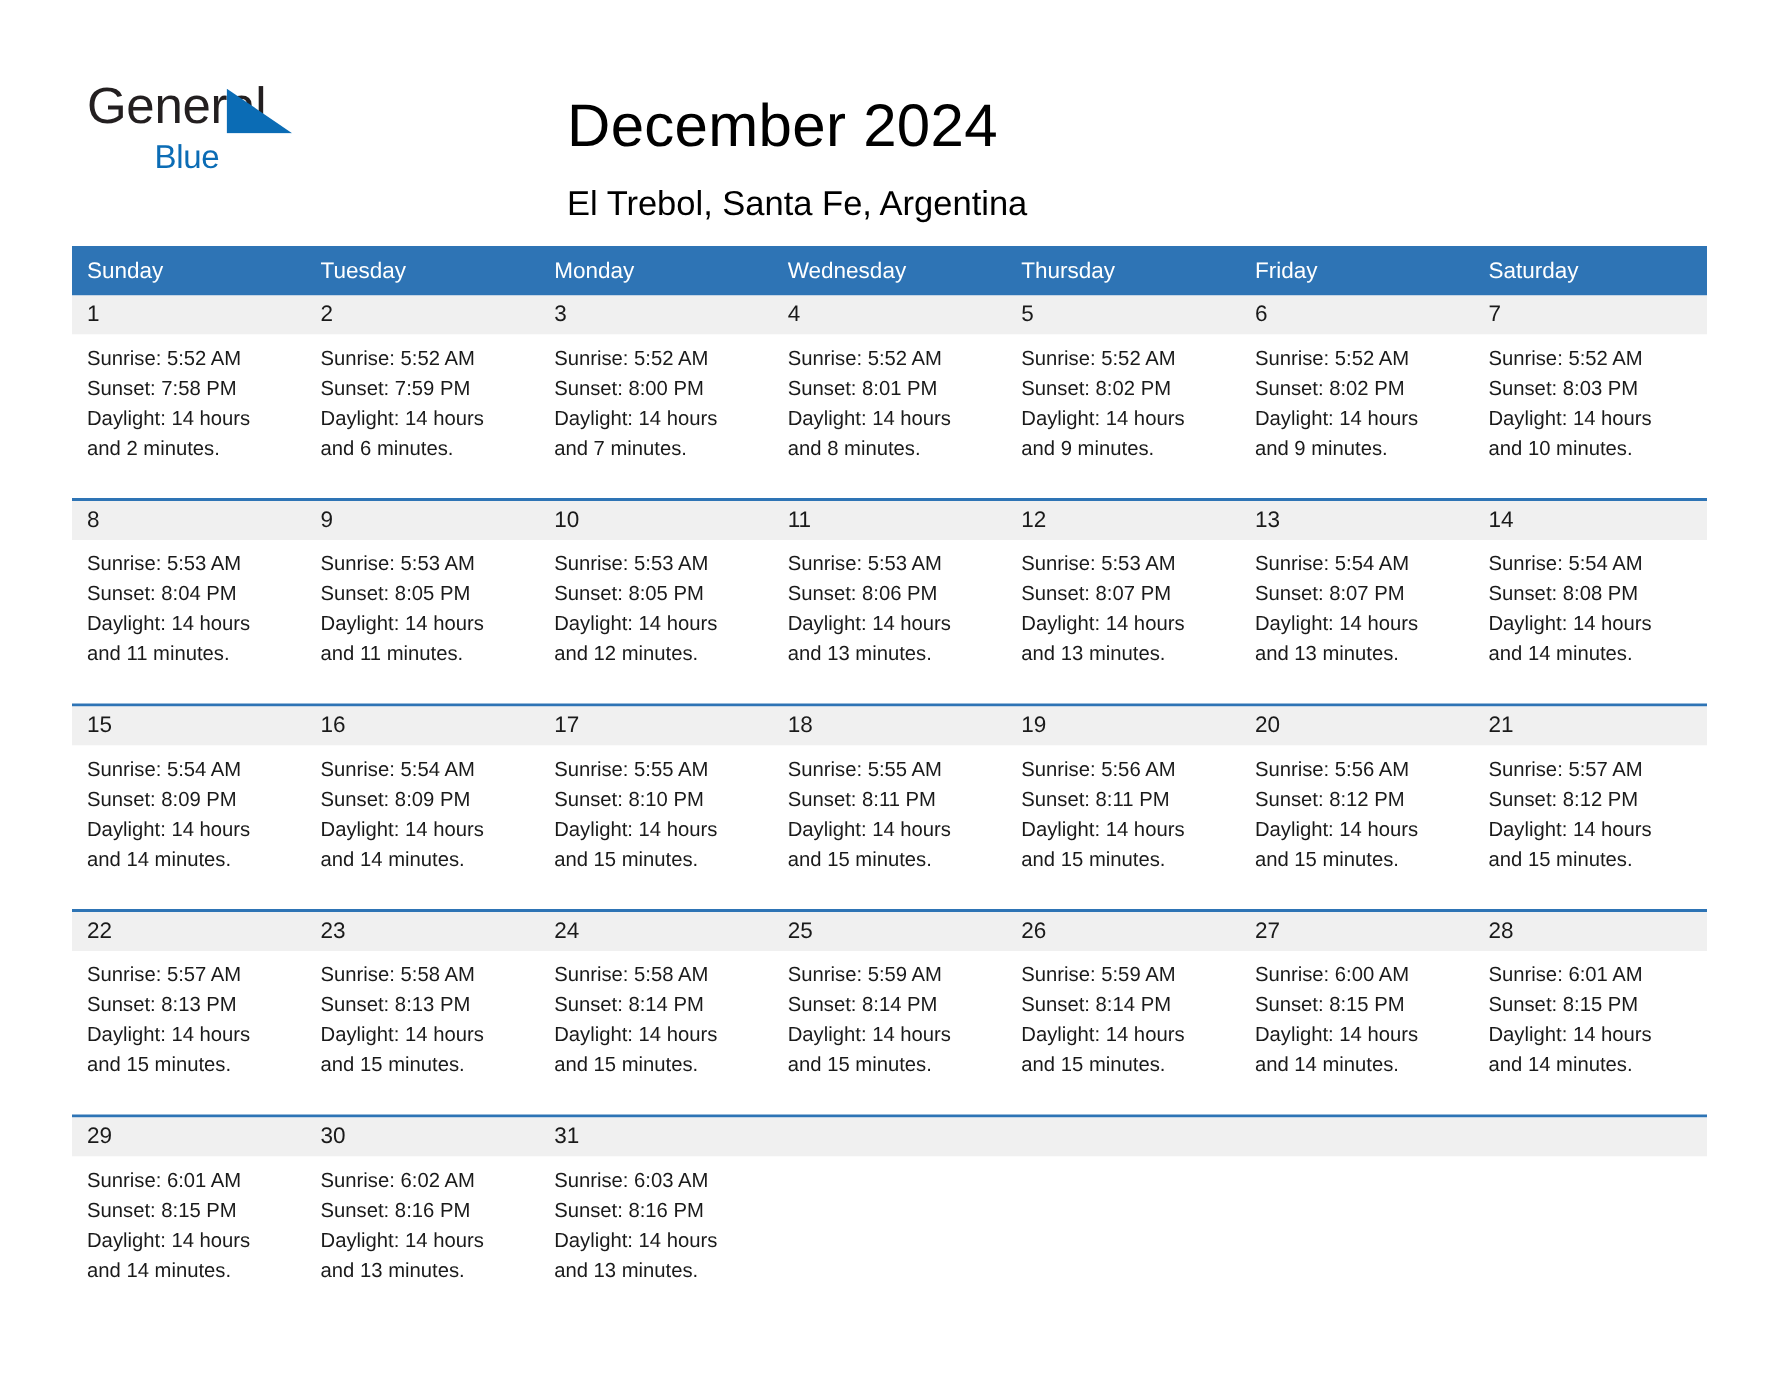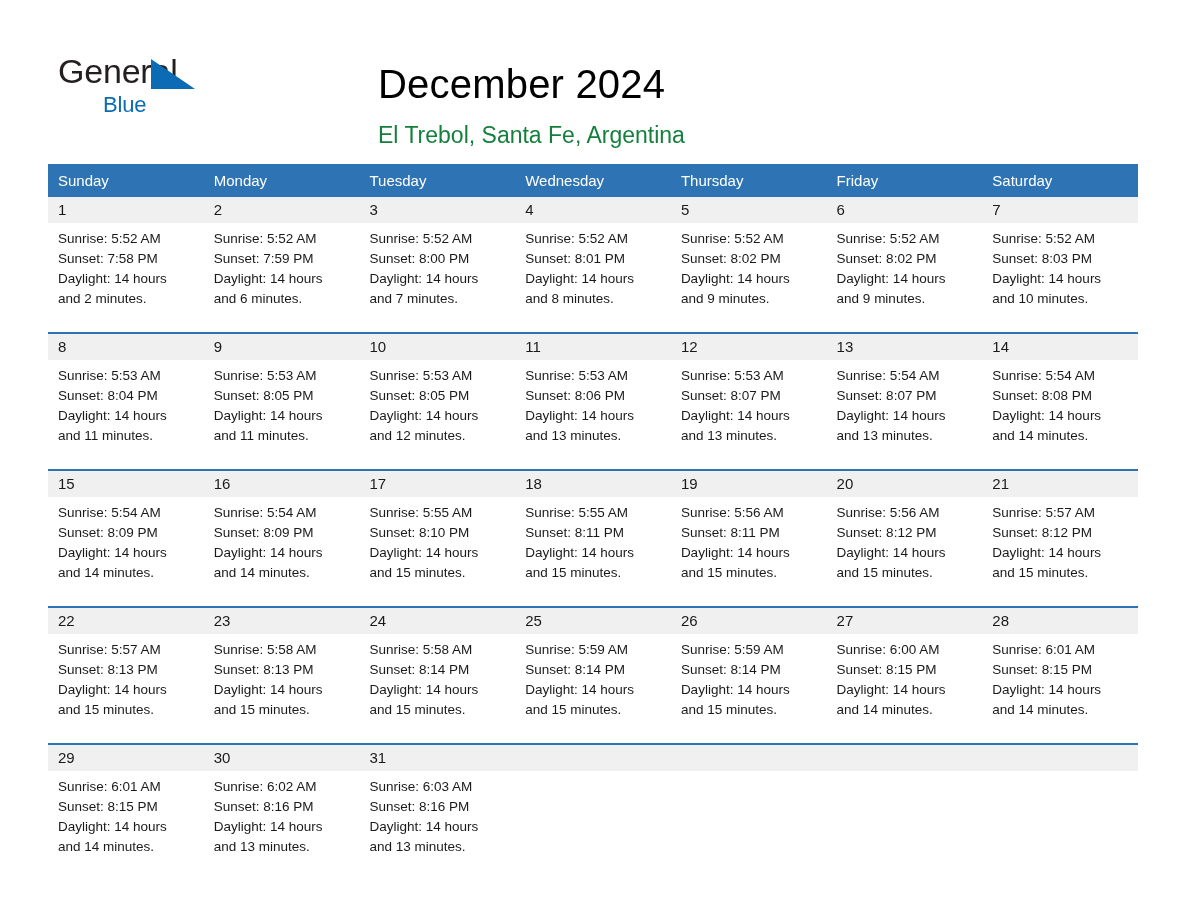--- a/index.html
+++ b/index.html
@@ -74,21 +74,21 @@
     font-size: 40px;
     line-height: 48px;
     font-weight: normal;
     color: #000000;
     margin: 0;
     letter-spacing: 0.2px;
   }
   .cal-subtitle {
     font-size: 23px;
     line-height: 30px;
-    color: #15803d;
+    color: #000000;
     margin: 12px 0 0 0;
     font-weight: normal;
   }
 
   
   .calendar {
     position: absolute;
     left: 48px;
     top: 164px;
     width: 1090px;
@@ -163,22 +163,22 @@
     <div class="title-block">
       <h1 class="cal-title">December 2024</h1>
       <div class="cal-subtitle">El Trebol, Santa Fe, Argentina</div>
     </div>
 
   </div>
 
   <div class="calendar">
     <div class="weekdays">
         <div class="weekday">Sunday</div>
+        <div class="weekday">Tuesday</div>
         <div class="weekday">Monday</div>
-        <div class="weekday">Tuesday</div>
         <div class="weekday">Wednesday</div>
         <div class="weekday">Thursday</div>
         <div class="weekday">Friday</div>
         <div class="weekday">Saturday</div>
       </div>
     <div class="weeks">
         <div class="week">
           <div class="week-numbers">
             <div class="daynum">1</div>
             <div class="daynum">2</div>

